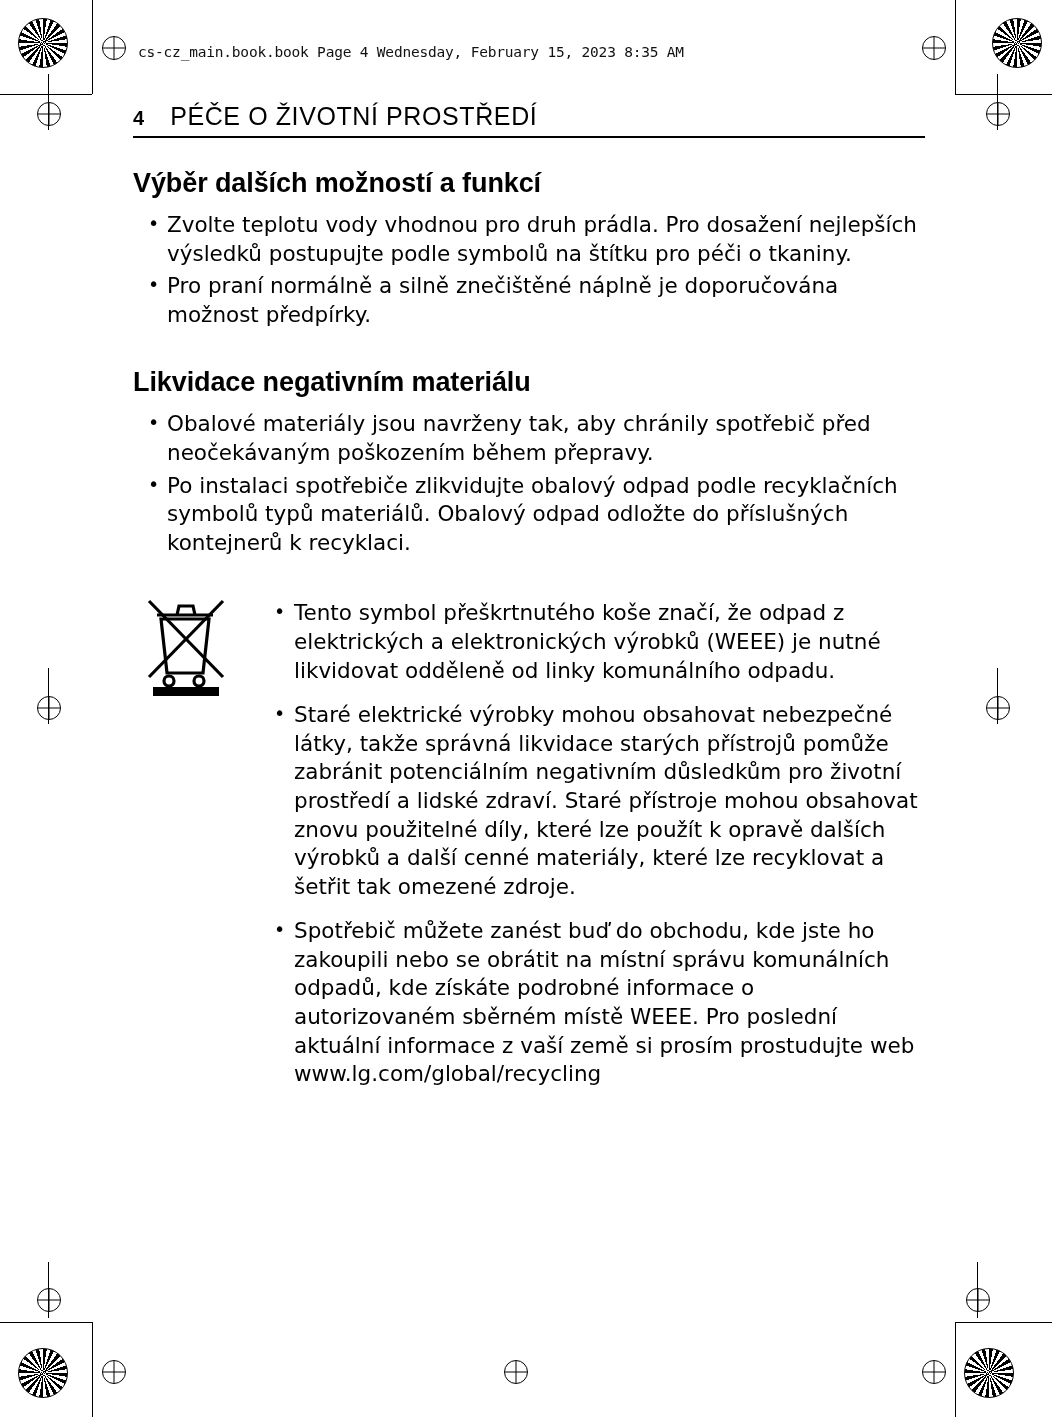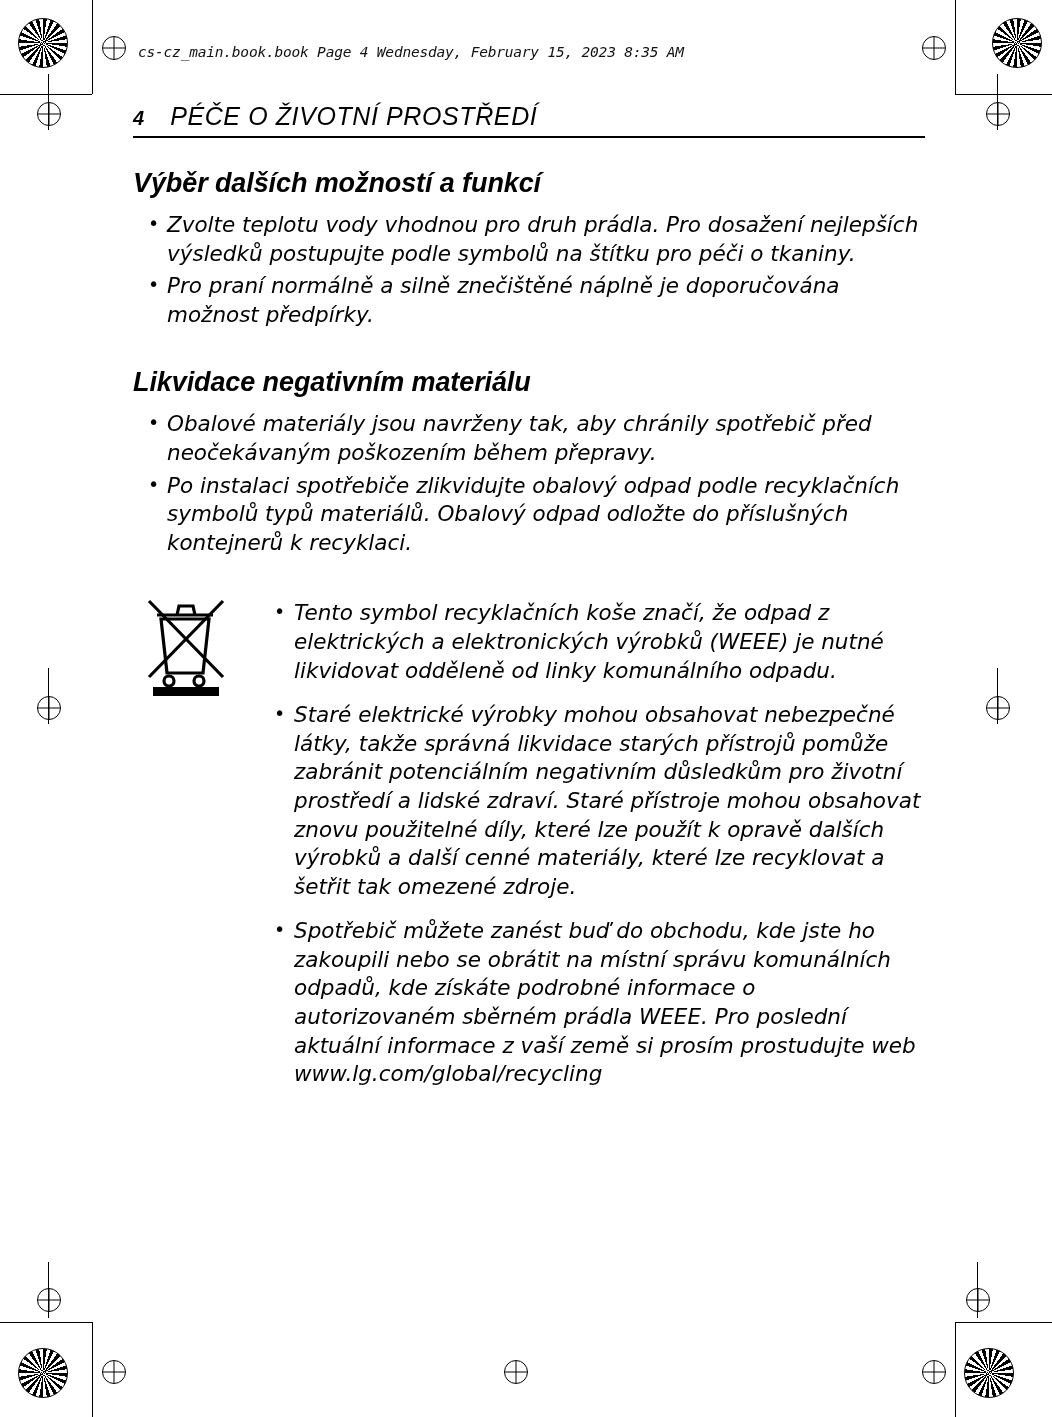--- a/index.html
+++ b/index.html
@@ -10,21 +10,20 @@
   body {
     font-family: "DejaVu Sans", sans-serif;
     color: #000000;
   }
   .page {
     position: relative;
     width: 1052px;
     height: 1417px;
     background: #ffffff;
     overflow: hidden;
-    font-style: italic;
   }
 
   
   .reg-line {
     position: absolute;
     background: #000;
   }
   .reg-target {
     position: absolute;
     border-radius: 50%;
@@ -231,21 +230,21 @@
             <circle cx="56" cy="88" r="5"></circle>
 
             <path d="M6 8 L80 84"></path>
             <path d="M80 8 L6 84"></path>
           </g>
           <rect x="10" y="94" width="66" height="9" fill="#000"></rect>
         </svg>
       </div>
       <div class="weee-text">
         <ul class="bullets">
-          <li>Tento symbol recyklačních koše značí, že odpad z elektrických a elektronických výrobků (WEEE) je nutné likvidovat odděleně od linky komunálního odpadu.</li>
+          <li>Tento symbol přeškrtnutého koše značí, že odpad z elektrických a elektronických výrobků (WEEE) je nutné likvidovat odděleně od linky komunálního odpadu.</li>
           <li>Staré elektrické výrobky mohou obsahovat nebezpečné látky, takže správná likvidace starých přístrojů pomůže zabránit potenciálním negativním důsledkům pro životní prostředí a lidské zdraví. Staré přístroje mohou obsahovat znovu použitelné díly, které lze použít k opravě dalších výrobků a další cenné materiály, které lze recyklovat a šetřit tak omezené zdroje.</li>
-          <li>Spotřebič můžete zanést buď do obchodu, kde jste ho zakoupili nebo se obrátit na místní správu komunálních odpadů, kde získáte podrobné informace o autorizovaném sběrném prádla WEEE. Pro poslední aktuální informace z vaší země si prosím prostudujte web www.lg.com/global/recycling</li>
+          <li>Spotřebič můžete zanést buď do obchodu, kde jste ho zakoupili nebo se obrátit na místní správu komunálních odpadů, kde získáte podrobné informace o autorizovaném sběrném místě WEEE. Pro poslední aktuální informace z vaší země si prosím prostudujte web www.lg.com/global/recycling</li>
         </ul>
       </div>
     </div>
 
   </div>
 </div>
 
 </body></html>

